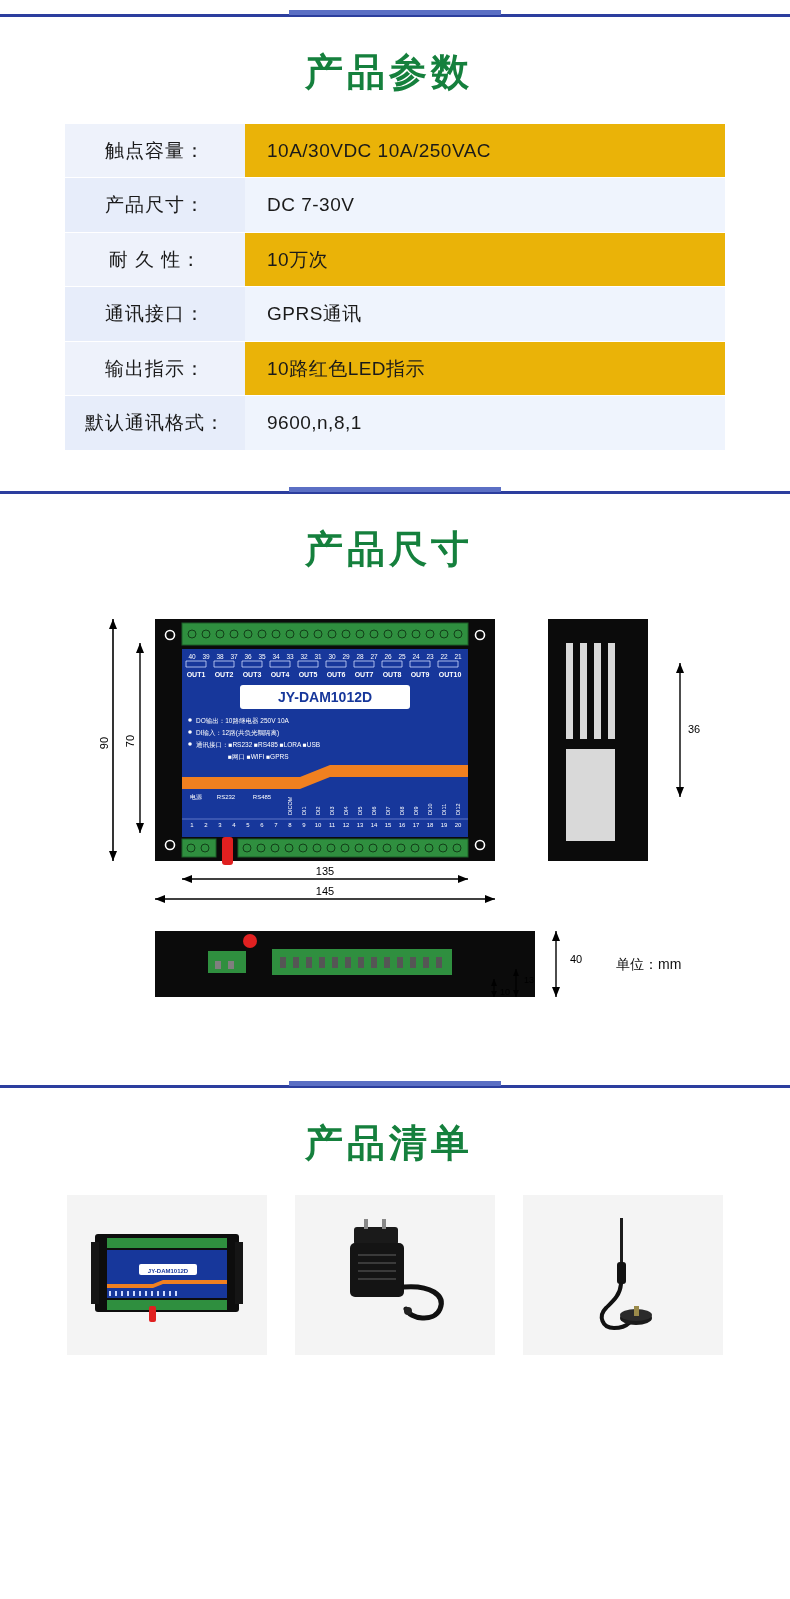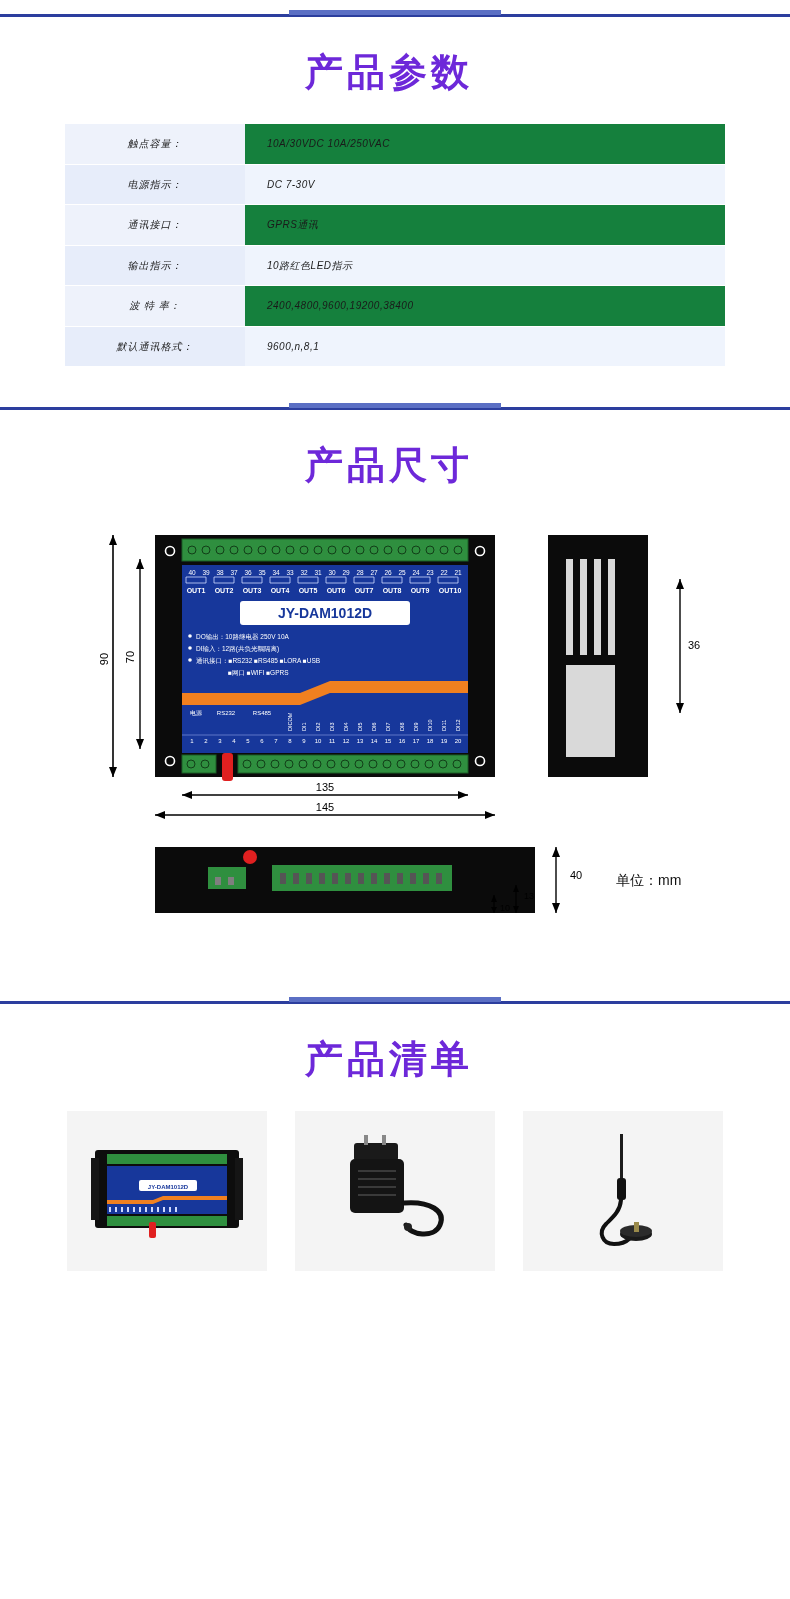--- a/index.html
+++ b/index.html
@@ -35,50 +35,49 @@
     top: -4px;
     width: 212px;
     height: 5px;
     background: #5b6fc4;
   }
 
   .section-title {
     text-align: center;
     font-size: 38px;
     font-weight: bold;
-    color: #6d28d9;
+    color: #15803d;
     letter-spacing: 4px;
     margin: 30px 12px 26px 0;
     font-family: "DejaVu Sans", sans-serif;
   }
 
   
   .spec-table {
     width: 660px;
     margin: 0 auto;
     border-collapse: collapse;
-    font-size: 10px;
+    font-size: 19px;
     color: #1a1a1a;
-    font-style: italic;
   }
   .spec-table tr { border-bottom: 1px solid #ffffff; }
   .spec-table td {
     padding: 12px 14px;
     vertical-align: middle;
     line-height: 1.55;
   }
   .spec-table td.k {
     width: 180px;
     text-align: center;
     background: #eef2fb;
     white-space: nowrap;
     letter-spacing: 1px;
   }
   .spec-table td.v {
-    background: #15803d;
+    background: #eab308;
     padding-left: 22px;
     letter-spacing: 0.5px;
   }
   .spec-table tr:nth-child(even) td.k { background: #e7edfa; }
   .spec-table tr:nth-child(even) td.v { background: #eff4fd; }
 
   
   .dim-wrap {
     width: 790px;
     margin: 0 auto;
@@ -115,34 +114,34 @@
     </div>
     <div class="section-title">产品参数</div>
 
     <table class="spec-table">
       <tbody>
         <tr>
           <td class="k">触点容量：</td>
           <td class="v">10A/30VDC   10A/250VAC</td>
         </tr>
         <tr>
-          <td class="k">电源指示：</td>
+          <td class="k">产品尺寸：</td>
           <td class="v">DC 7-30V</td>
+        </tr>
+        <tr>
+          <td class="k">耐 久 性：</td>
+          <td class="v">10万次</td>
         </tr>
         <tr>
           <td class="k">通讯接口：</td>
           <td class="v">GPRS通讯</td>
         </tr>
         <tr>
           <td class="k">输出指示：</td>
           <td class="v">10路红色LED指示</td>
-        </tr>
-        <tr>
-          <td class="k">波 特 率：</td>
-          <td class="v">2400,4800,9600,19200,38400</td>
         </tr>
         <tr>
           <td class="k">默认通讯格式：</td>
           <td class="v">9600,n,8,1</td>
         </tr>
       </tbody>
     </table>
   </div>
 
   <div style="height:26px"></div>

